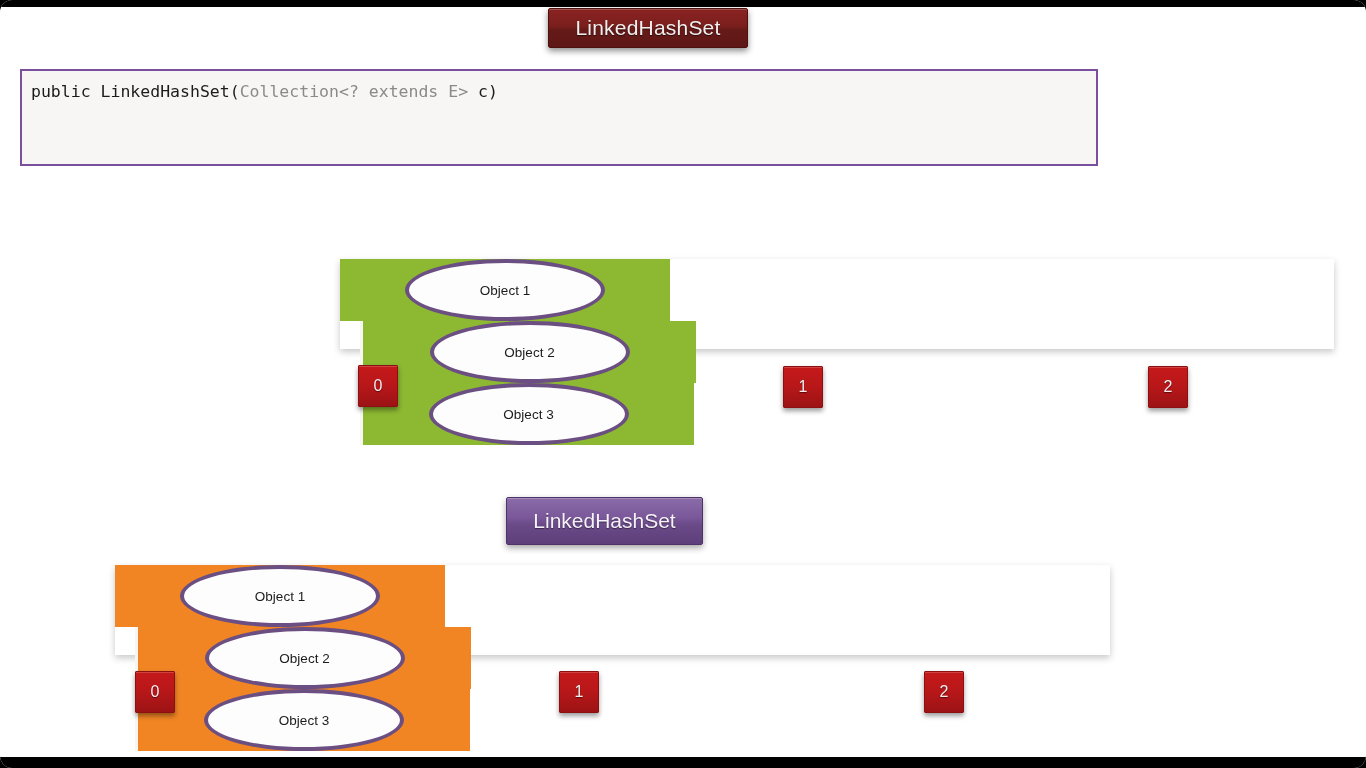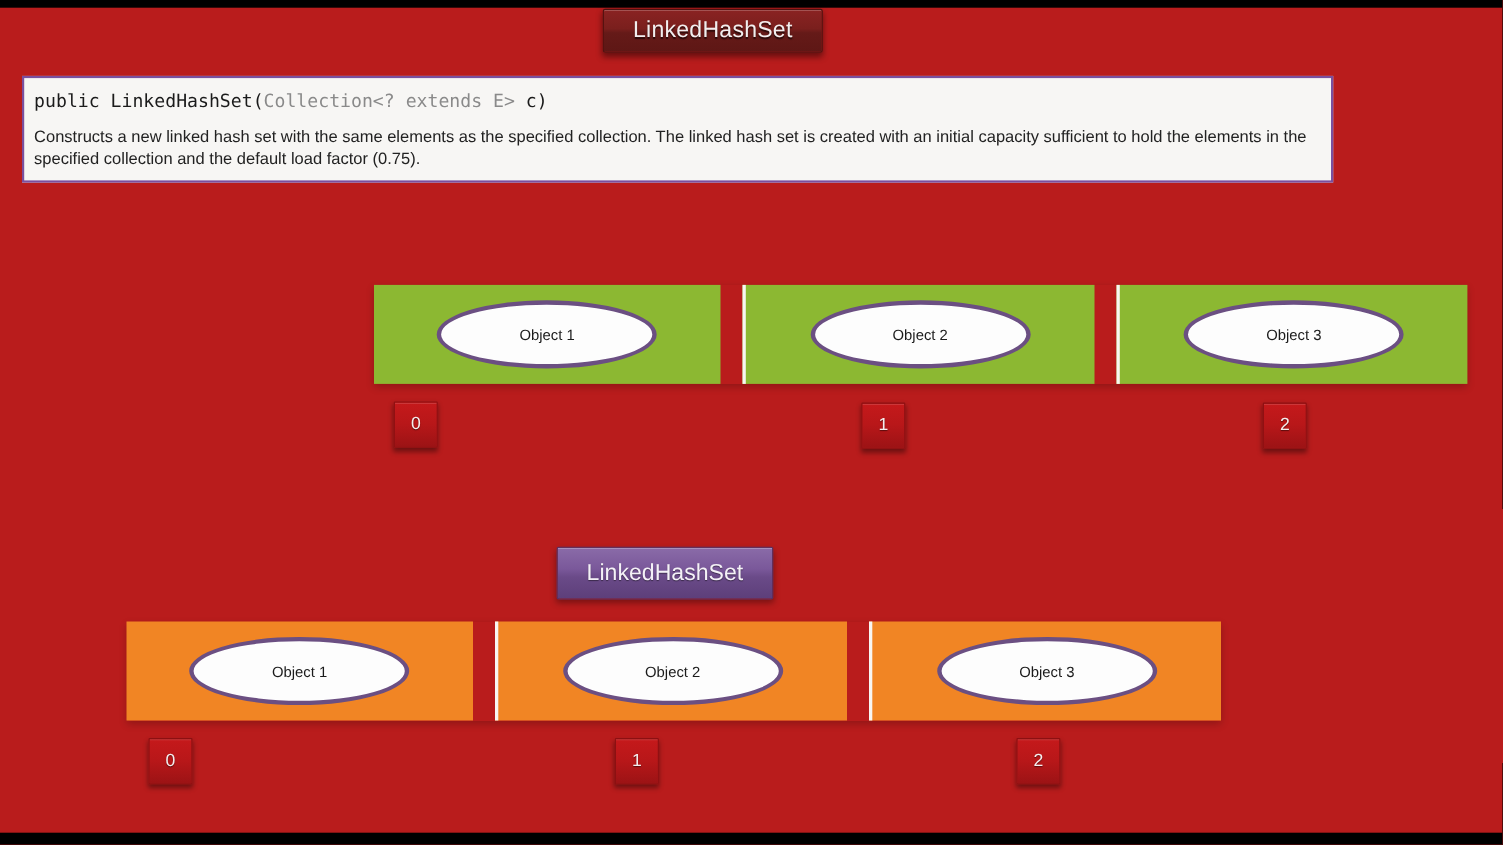--- a/index.html
+++ b/index.html
@@ -8,22 +8,23 @@
     padding: 0;
     background: #000000;
   }
   body {
     font-family: "Liberation Sans", sans-serif;
   }
   #stage {
     position: relative;
     width: 1366px;
     height: 768px;
-    background: #b91c1c;
+    background: #ffffff;
     overflow: hidden;
+    border-radius: 12px;
   }
   .bar-black {
     position: absolute;
     left: 0;
     width: 1366px;
     background: #000000;
   }
   #bar-top    { top: 0;    height: 7px; }
   #bar-bottom { top: 757px; height: 11px; }
 
@@ -47,21 +48,21 @@
     font-size: 21px;
     letter-spacing: .2px;
     text-shadow: 0 1px 1px rgba(0,0,0,.6);
   }
 
   
   #doc-box {
     position: absolute;
     left: 20px;
     top: 69px;
-    width: 1192px;
+    width: 1078px;
     height: 97px;
     background: #f7f6f4;
     border: 2px solid #7a4f9e;
     box-sizing: border-box;
     padding: 11px 9px 0 9px;
   }
   #code-line {
     font-family: "DejaVu Sans Mono", "Liberation Mono", monospace;
     font-size: 16.5px;
     color: #1b1b1b;
@@ -96,20 +97,21 @@
   #chip-lhs {
     left: 506px; top: 497px; width: 195px; height: 46px;
     font-size: 21px;
   }
 
   
   .array-bar {
     position: absolute;
     display: flex;
     box-shadow: 0 3px 7px rgba(0,0,0,0.22);
+    flex-direction: column;
   }
   #bar-green {
     left: 340px; top: 259px; width: 994px; height: 90px;
   }
   #bar-orange {
     left: 115px; top: 565px; width: 995px; height: 90px;
   }
   .cell {
     position: relative;
     height: 100%;
@@ -168,21 +170,20 @@
 
   <div id="bar-top" class="bar-black"></div>
   <div id="bar-bottom" class="bar-black"></div>
 
   <div id="title-chip">
     <span>LinkedHashSet</span>
   </div>
 
   <div id="doc-box">
     <div id="code-line"><span>public LinkedHashSet(</span><span class="gtype">Collection&lt;? extends E&gt;</span><span> c)</span></div>
-    <div id="doc-desc">Constructs a new linked hash set with the same elements as the specified collection. The linked hash set is created with an initial capacity sufficient to hold the elements in the specified collection and the default load factor (0.75).</div>
   </div>
 
 
   <div id="bar-green" class="array-bar">
     <div class="cell c0">
       <div class="ellipse">
         <span>Object 1</span>
       </div>
     </div>
     <div class="cell c1">

